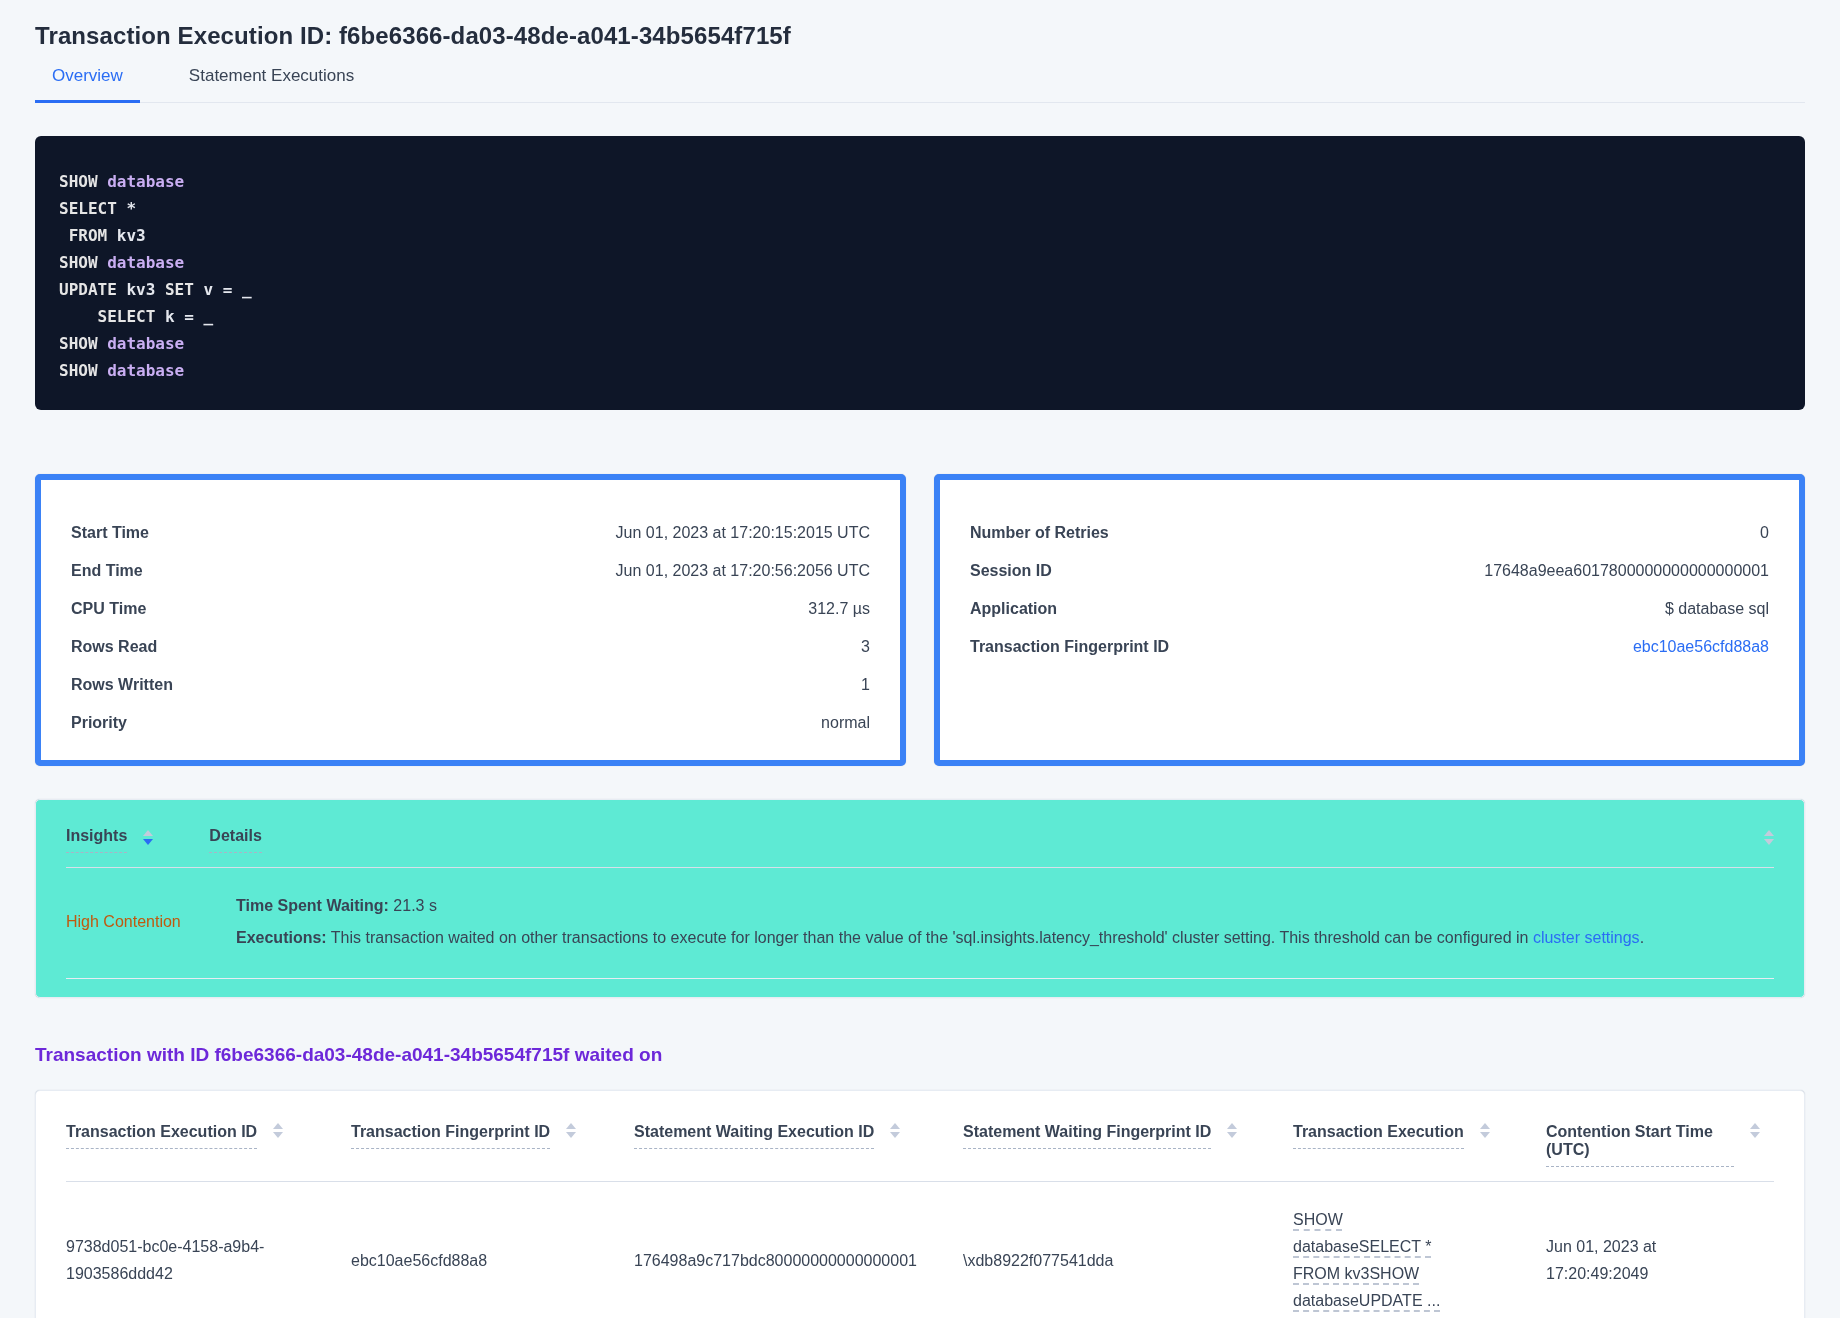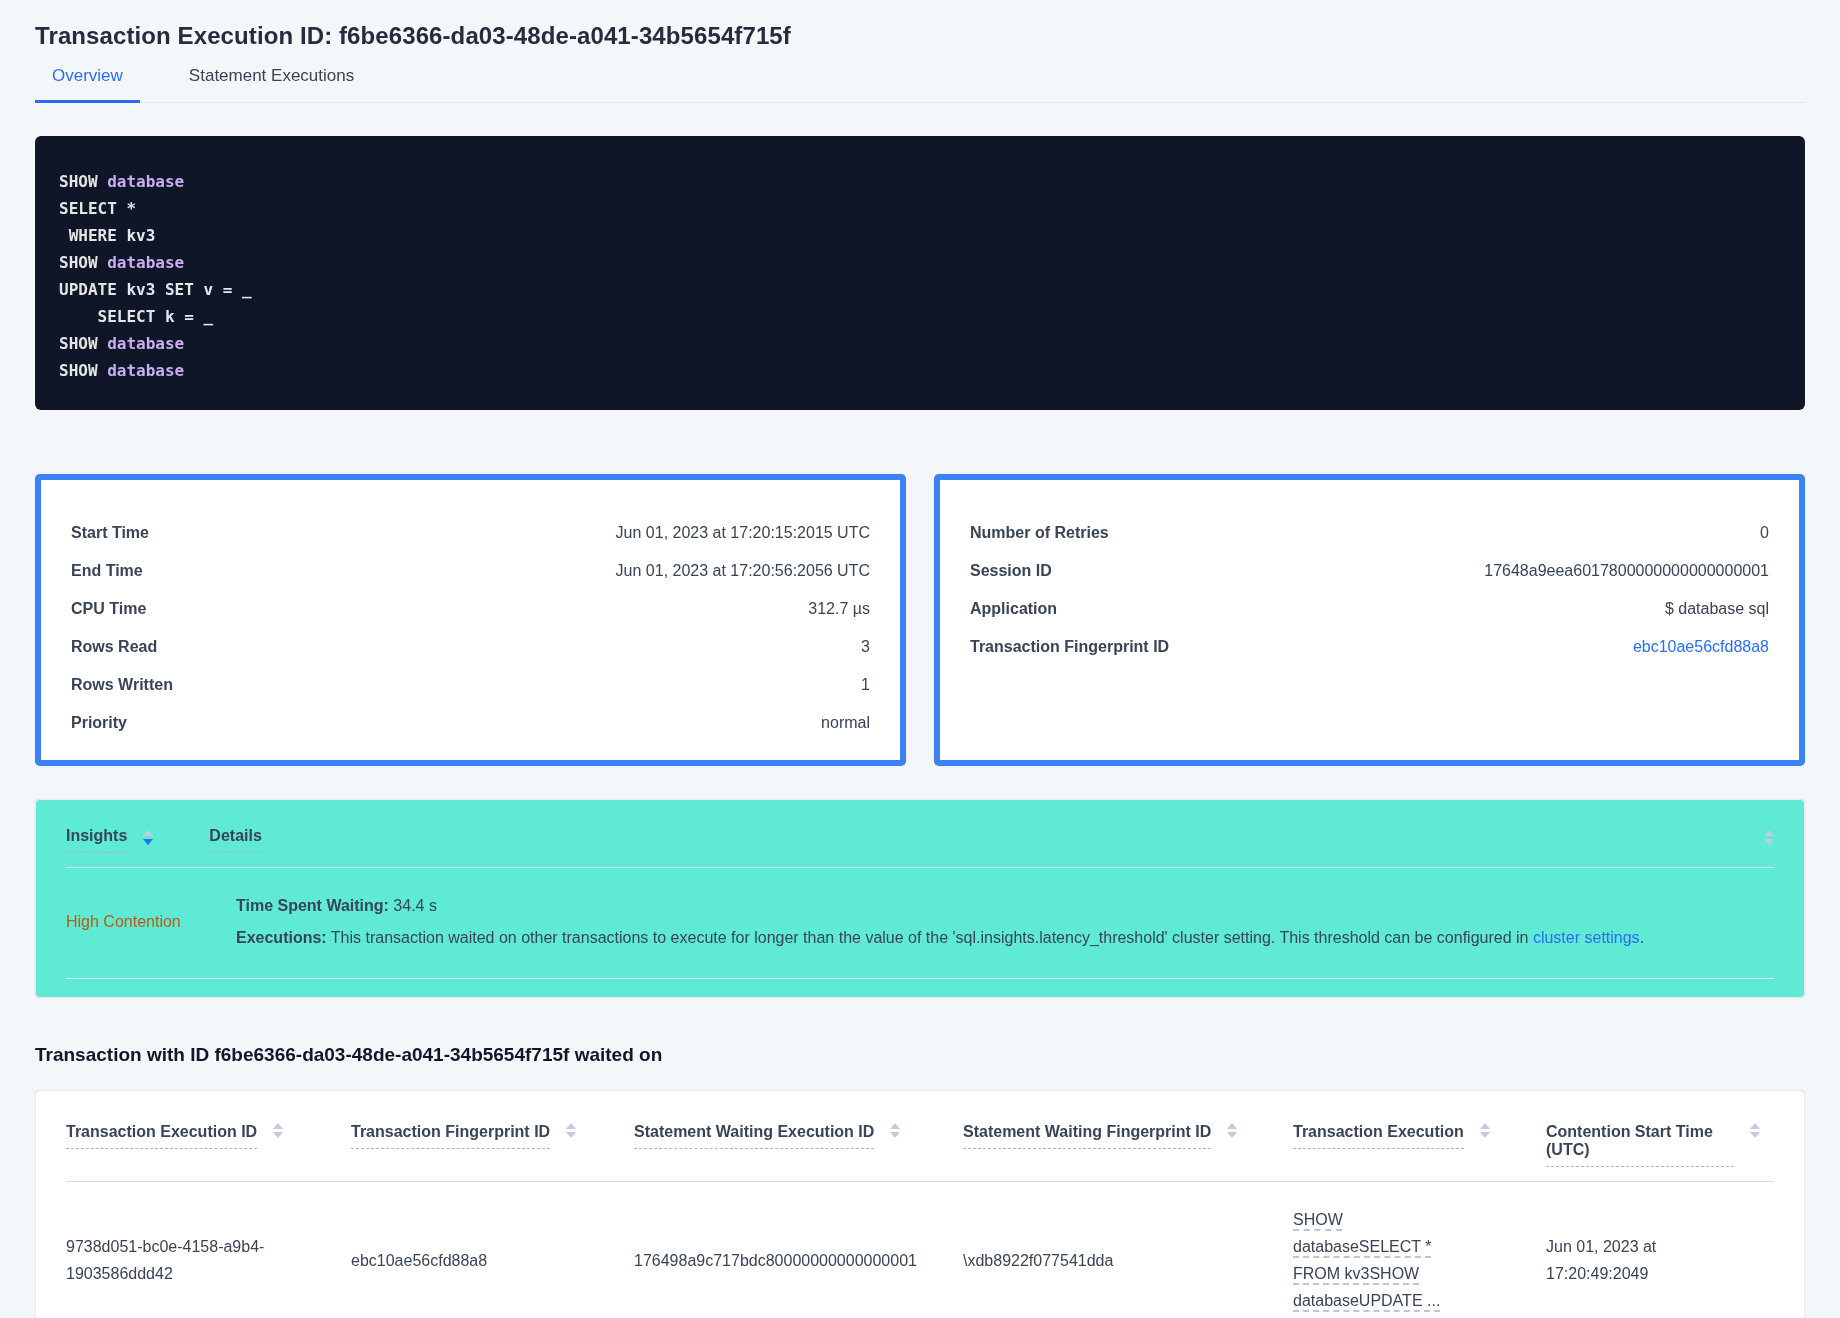--- a/index.html
+++ b/index.html
@@ -146,21 +146,21 @@
   .details-line { white-space:nowrap; line-height:20px; }
   .details-line + .details-line { margin-top:12px; }
   .details-line b { font-weight:700; }
   .inline-link { color:#2a6df4; cursor:pointer; text-decoration:none; }
 
   
   .waited-heading {
     margin-top:46px;
     font-size:19px;
     font-weight:700;
-    color:#0f172a;
+    color:#6d28d9;
   }
   .waited-card {
     margin-top:24px;
     background:#ffffff;
     border:1px solid #e7ecf3;
     border-radius:5px;
     box-shadow:0 0 1px rgba(67,90,111,0.3);
     padding:0 30px;
     min-height:230px;
   }
@@ -202,21 +202,21 @@
   <h1 class="page-title">Transaction Execution ID: f6be6366-da03-48de-a041-34b5654f715f</h1>
 
   <div class="tabbar">
     <div class="tab active">Overview</div>
     <div class="tab">Statement Executions</div>
   </div>
 
   <div class="sql-box">
     <div class="code-line"><span class="tok-kw">SHOW</span><span class="tok-db"> database</span></div>
     <div class="code-line"><span class="tok-kw">SELECT</span><span class="tok-id"> *</span></div>
-    <div class="code-line"><span class="tok-id"> </span><span class="tok-kw">WHERE</span><span class="tok-id"> kv3</span></div>
+    <div class="code-line"><span class="tok-id"> </span><span class="tok-kw">FROM</span><span class="tok-id"> kv3</span></div>
     <div class="code-line"><span class="tok-kw">SHOW</span><span class="tok-db"> database</span></div>
     <div class="code-line"><span class="tok-kw">UPDATE</span><span class="tok-id"> kv3 </span><span class="tok-kw">SET</span><span class="tok-id"> v = _</span></div>
     <div class="code-line"><span class="tok-id">    </span><span class="tok-kw">SELECT</span><span class="tok-id"> k = _</span></div>
     <div class="code-line"><span class="tok-kw">SHOW</span><span class="tok-db"> database</span></div>
     <div class="code-line"><span class="tok-kw">SHOW</span><span class="tok-db"> database</span></div>
   </div>
 
   <div class="cards-row">
 
     <div class="card summary-card">
@@ -277,21 +277,21 @@
       <span class="col-head-label insights-head-details">Details</span>
       <span class="flex-spacer"></span>
       <span class="sort-icons">
         <span class="tri-up"></span>
         <span class="tri-down"></span>
       </span>
     </div>
     <div class="insights-row">
       <div class="insight-cell">High Contention</div>
       <div class="details-cell">
-        <div class="details-line"><b>Time Spent Waiting:</b><span> 34.4 s</span></div>
+        <div class="details-line"><b>Time Spent Waiting:</b><span> 21.3 s</span></div>
         <div class="details-line"><b>Executions:</b><span> This transaction waited on other transactions to execute for longer than the value of the 'sql.insights.latency_threshold' cluster setting. This threshold can be configured in </span><a class="inline-link">cluster settings</a><span>.</span></div>
       </div>
     </div>
   </div>
 
   <h2 class="waited-heading">Transaction with ID f6be6366-da03-48de-a041-34b5654f715f waited on</h2>
 
   <div class="waited-card">
     <div class="wt-grid wt-header">
       <div class="wt-head-cell">

